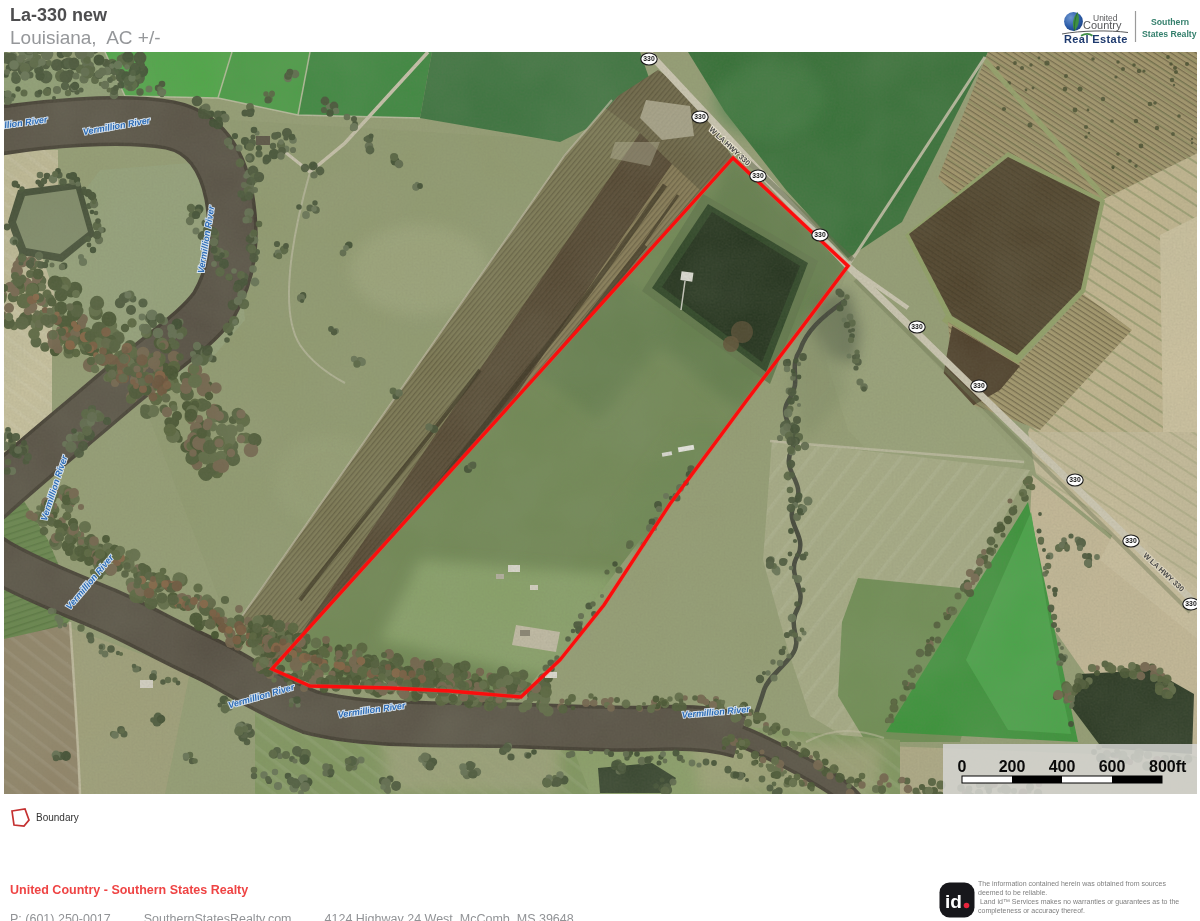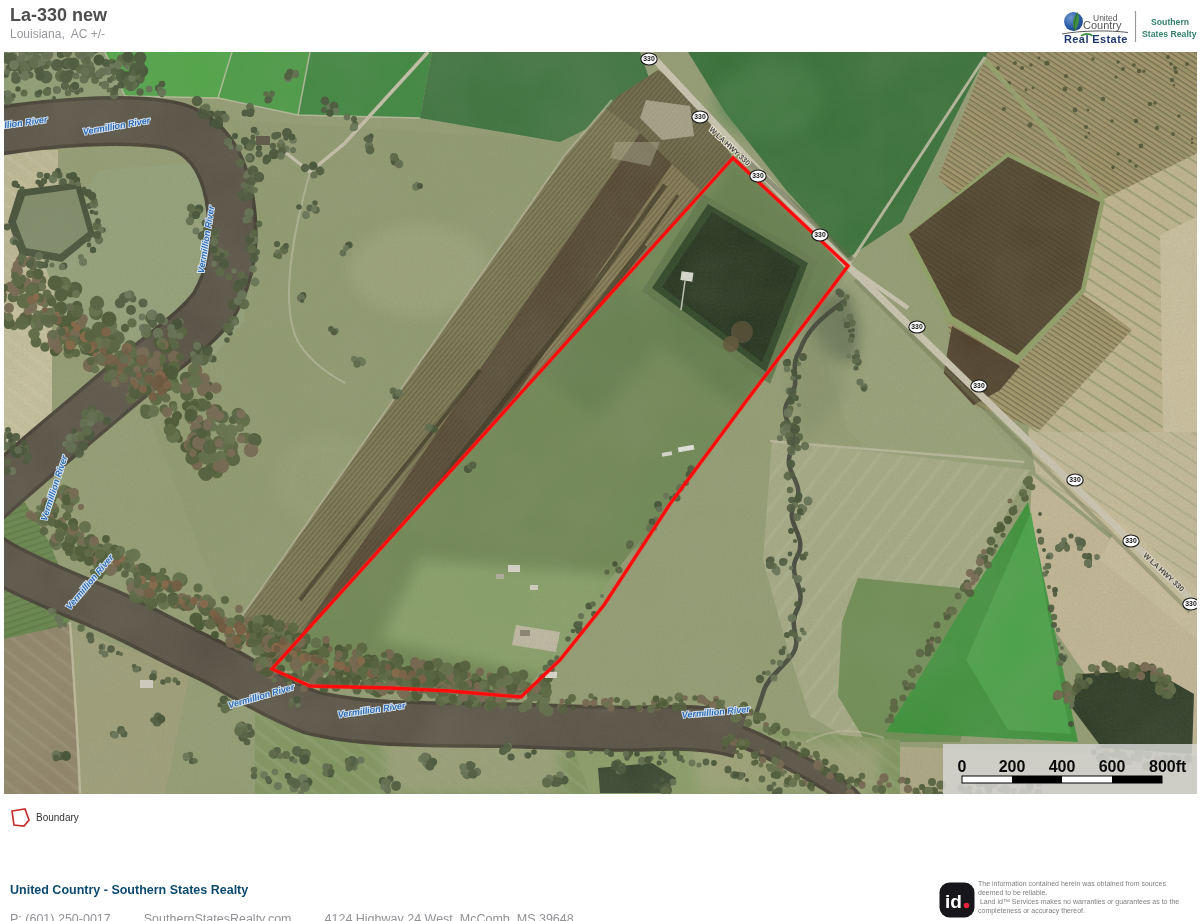--- a/index.html
+++ b/index.html
@@ -1,19 +1,19 @@
 <!DOCTYPE html>
 <html><head><meta charset="utf-8">
 <style>
   html,body { margin:0; padding:0; background:#ffffff; width:1200px; height:921px;
               font-family:"Liberation Sans", sans-serif; }
   #page { position:relative; width:1200px; height:921px; overflow:hidden; }
   .hdr1 { position:absolute; left:10px; top:5px; font-size:18px; font-weight:bold; color:#4d4d4f; }
-  .hdr2 { position:absolute; left:10px; top:27px; font-size:12px; color:#95979a; }
-  .ftr1 { position:absolute; left:10px; top:883px; font-size:12.5px; font-weight:bold; color:#0c4a6e; }
+  .hdr2 { position:absolute; left:10px; top:27px; font-size:19px; color:#95979a; }
+  .ftr1 { position:absolute; left:10px; top:883px; font-size:12.5px; font-weight:bold; color:#ef4444; }
   .ftr2 { position:absolute; left:10px; top:900px; font-size:12.5px; color:#919396;margin-top:12px; }
   .ftr2 span { margin-right:33px; }
   .legtxt { position:absolute; left:36px; top:812px; font-size:10px; color:#333; }
   .disc { position:absolute; left:978px; top:879px; width:225px; font-size:7px; line-height:9px; color:#7f7f7f; }
 </style></head>
 <body>
 <div id="page">
   <div class="hdr1">La-330 new</div>
   <div class="hdr2">Louisiana,&nbsp; AC +/-</div>
 

